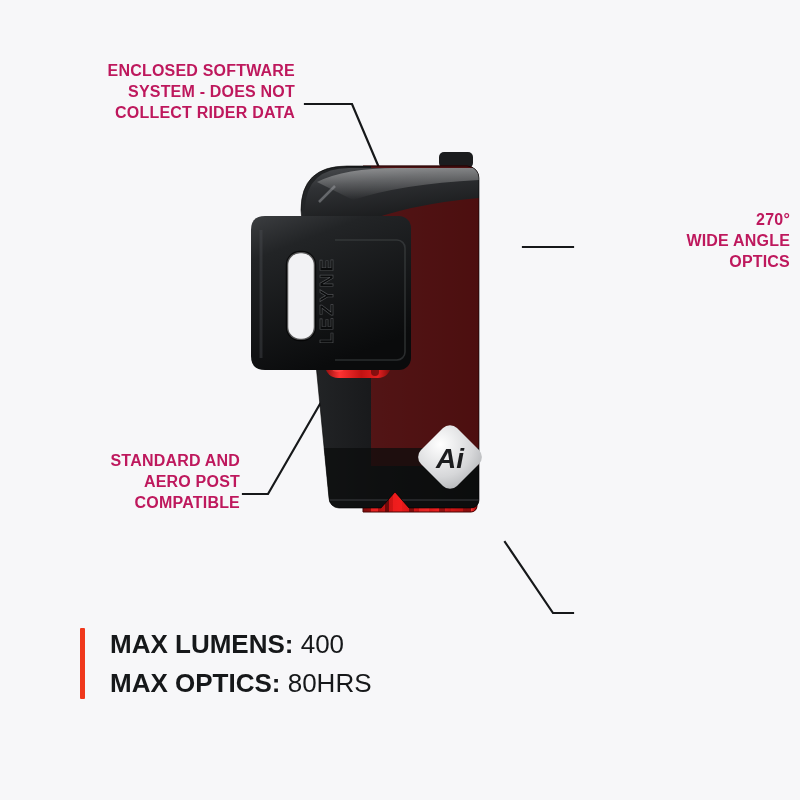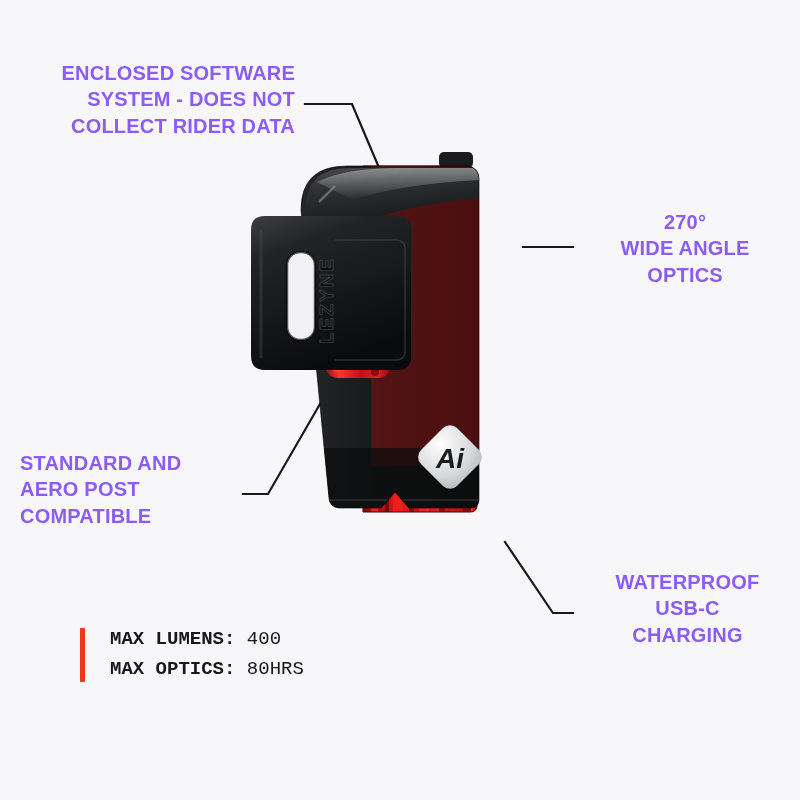--- a/index.html
+++ b/index.html
@@ -18,39 +18,39 @@
     width: 800px;
     height: 800px;
     background: #f7f7f9;
   }
 
   
   .callout {
     position: absolute;
     font-family: "Liberation Sans", sans-serif;
     font-weight: bold;
-    font-size: 20px;
+    font-size: 16px;
     line-height: 1.32;
     letter-spacing: 0.2px;
-    color: #8b5cf6;
+    color: #be185d;
     white-space: pre-line;
   }
   .callout.right-align { text-align: right; }
-  .callout.left-align  { text-align: center; }
+  .callout.left-align  { text-align: right; }
 
   #callout-software {
     left: 20px;  top: 60px;  width: 275px;
     text-align: right;
   }
   #callout-optics {
     left: 580px; top: 209px; width: 210px;
   }
   #callout-mount {
     left: 20px;  top: 450px; width: 220px;
-    text-align: left;
+    text-align: right;
   }
   #callout-charging {
     left: 580px; top: 569px; width: 215px;
   }
 
   
   #leaders {
     position: absolute;
     left: 0; top: 0;
     width: 800px; height: 800px;
@@ -72,25 +72,24 @@
     border-radius: 1px;
   }
   #spec-rows {
     padding-left: 25px;
     display: flex;
     flex-direction: column;
     justify-content: center;
     gap: 6px;
   }
   .spec-row {
-    font-size: 19px;
+    font-size: 26px;
     color: #16181a;
     line-height: 1.25;
     white-space: nowrap;
-    font-family: Liberation Mono, monospace;
   }
   .spec-label { font-weight: bold; }
   .spec-value { font-weight: normal; }
 
   
   #product {
     position: absolute;
     left: 243px;
     top: 148px;
     width: 280px;
@@ -256,23 +255,20 @@
 COLLECT RIDER DATA</div>
 
   <div class="callout left-align" id="callout-optics">270°
 WIDE ANGLE
 OPTICS</div>
 
   <div class="callout right-align" id="callout-mount">STANDARD AND
 AERO POST
 COMPATIBLE</div>
 
-  <div class="callout left-align" id="callout-charging">WATERPROOF
-USB-C
-CHARGING</div>
 
   <div id="specs">
     <div id="spec-bar"></div>
     <div id="spec-rows">
       <div class="spec-row">
         <span class="spec-label">MAX LUMENS:</span>
         <span class="spec-value">400</span>
       </div>
       <div class="spec-row">
         <span class="spec-label">MAX OPTICS:</span>

